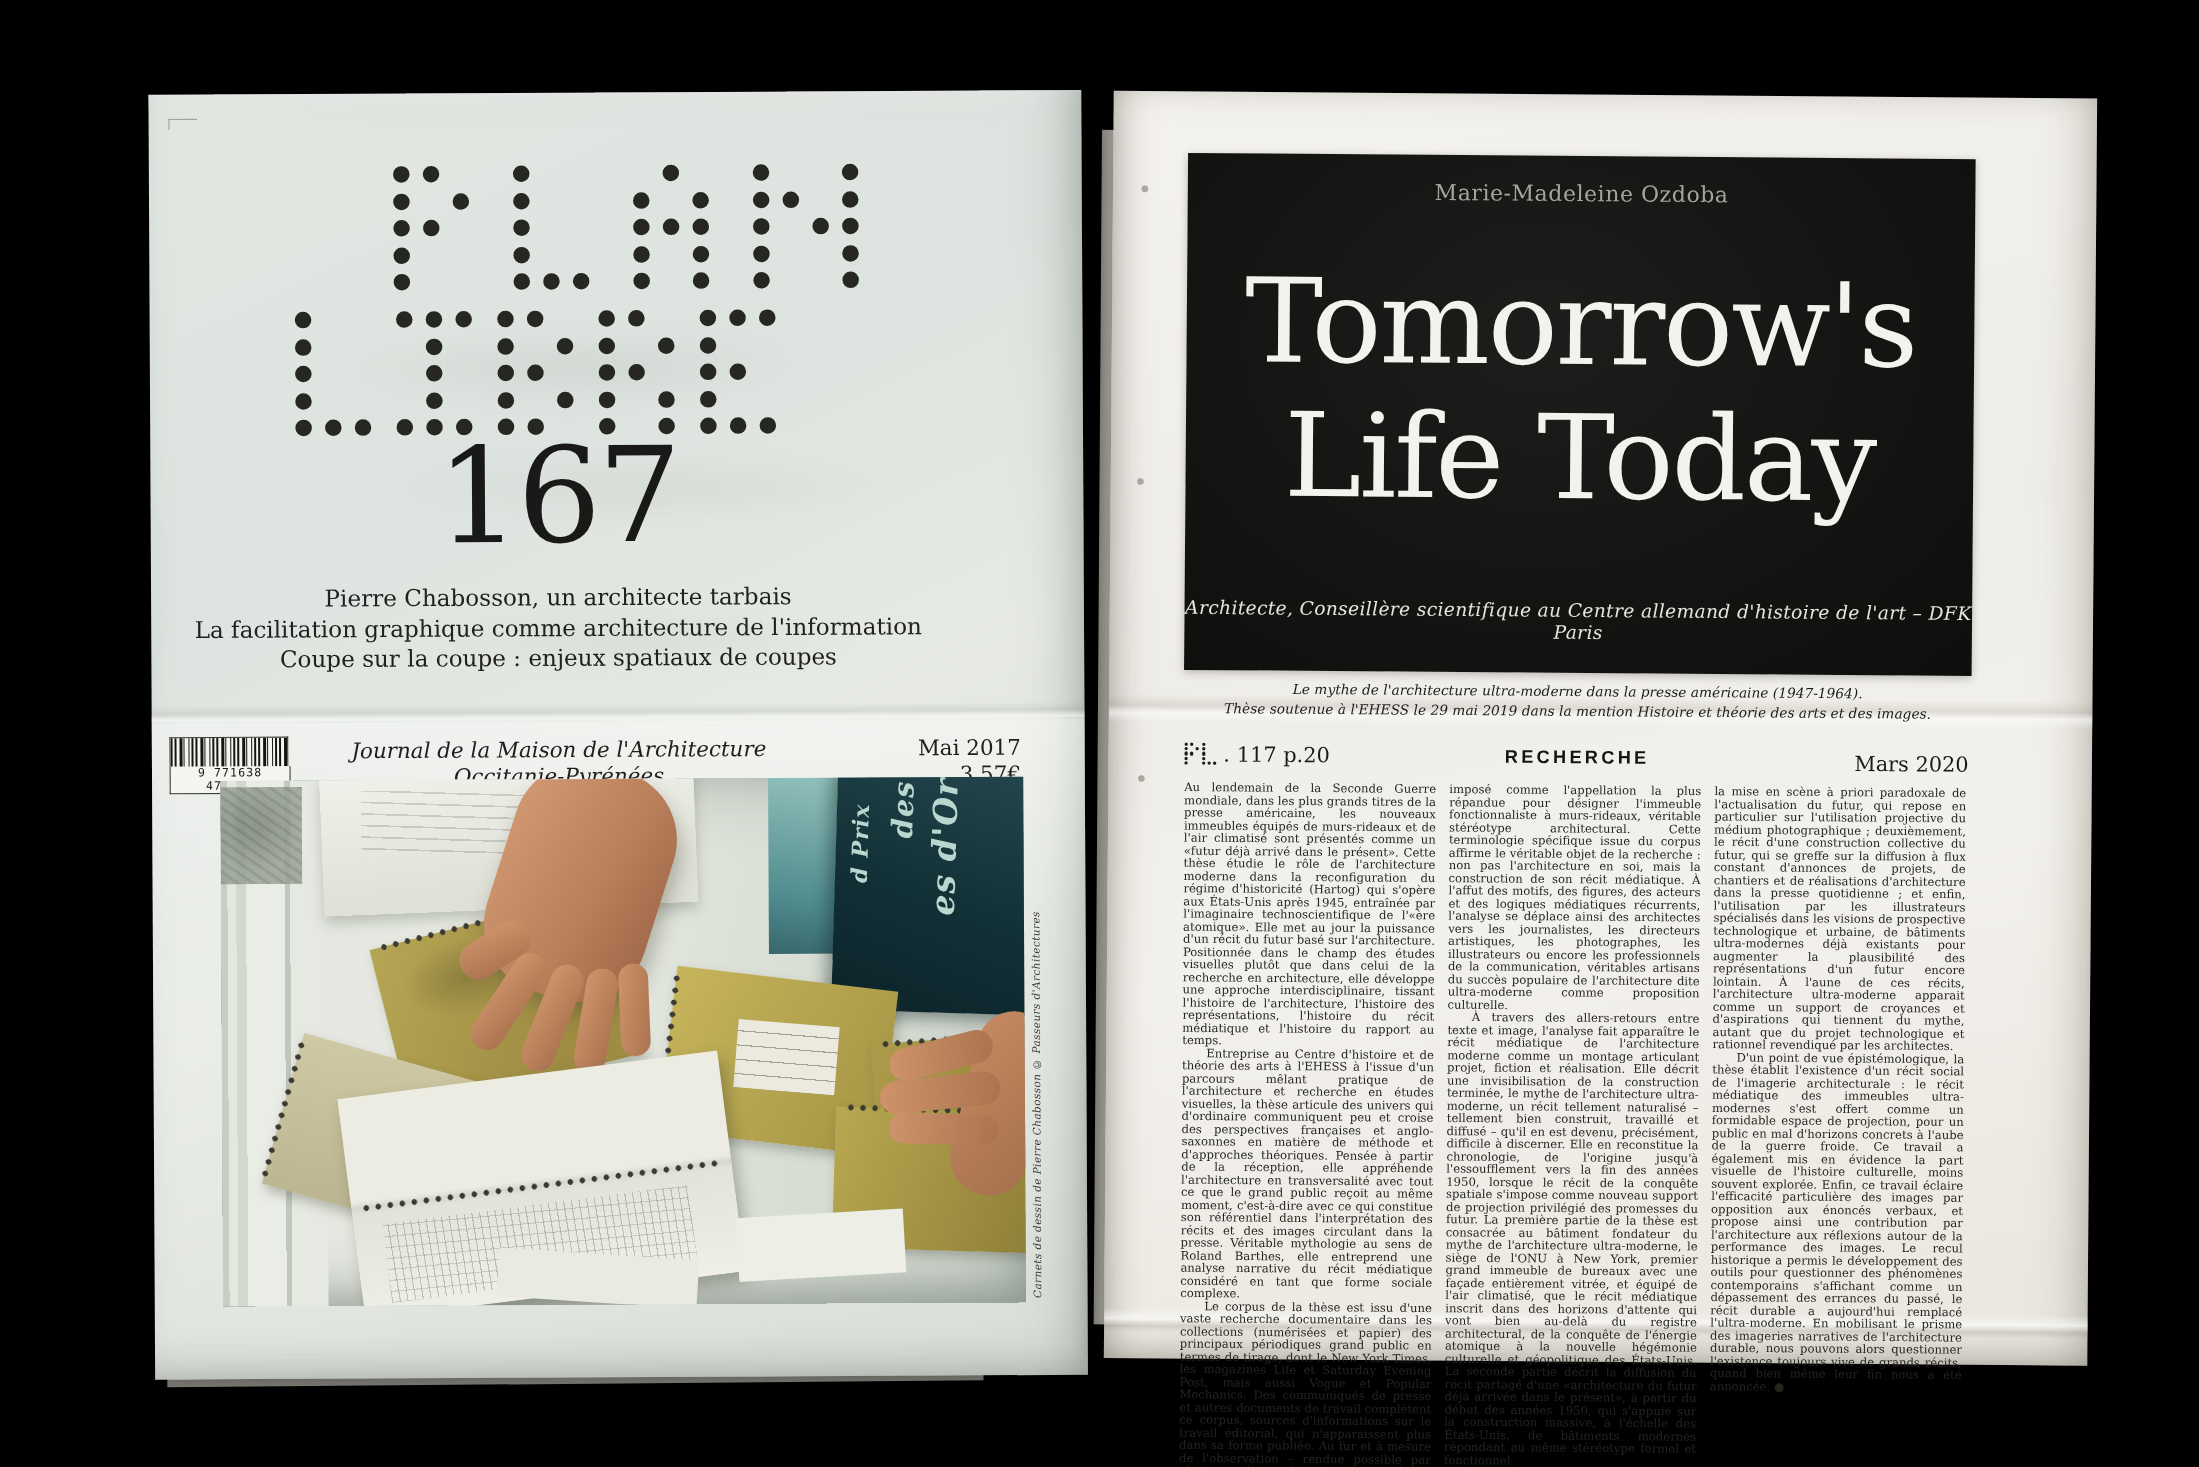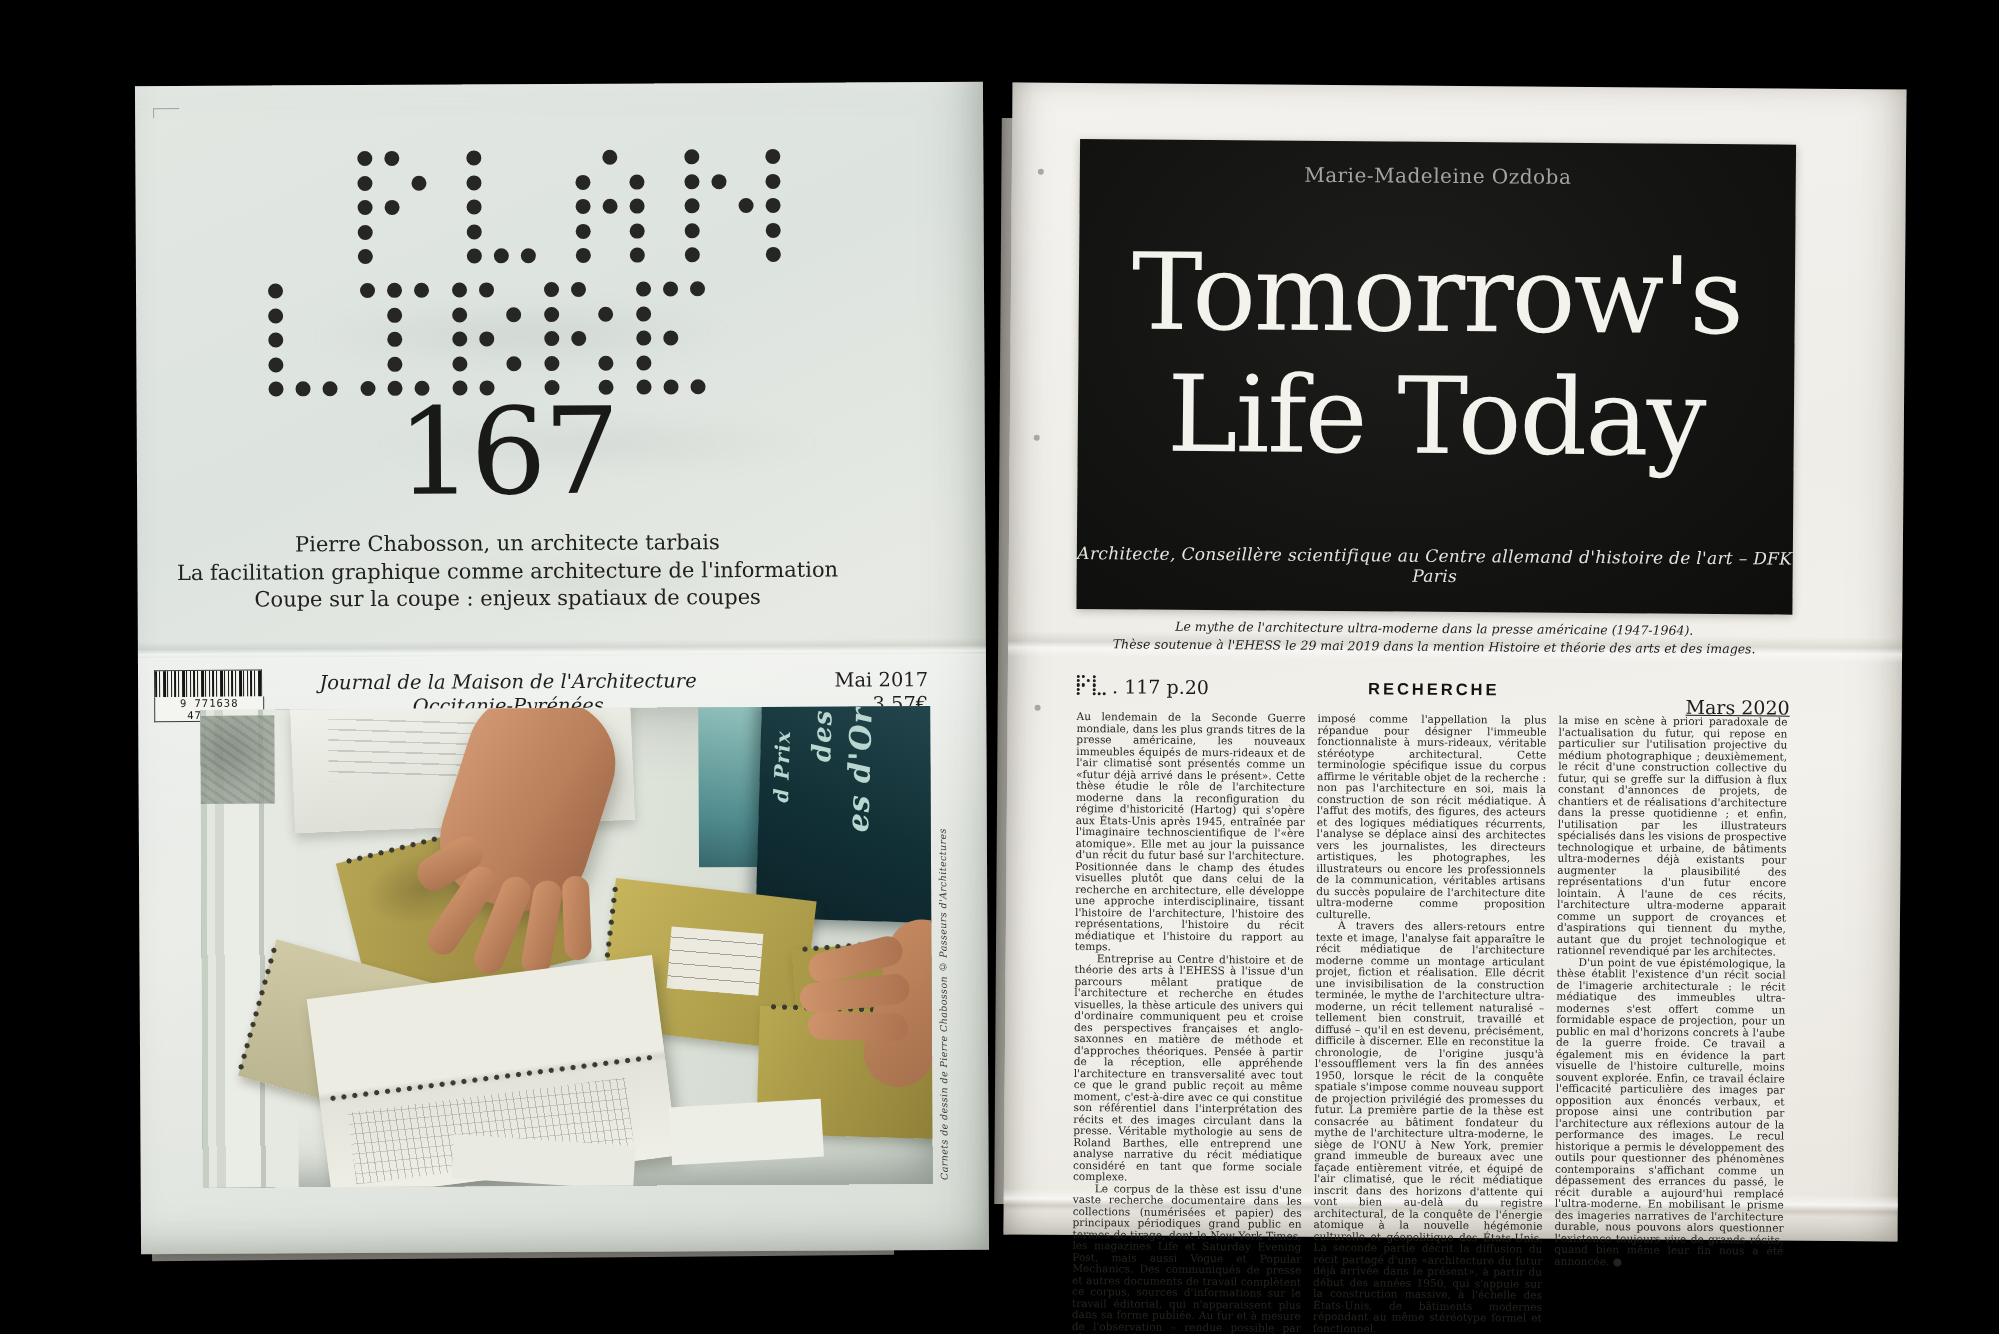--- a/index.html
+++ b/index.html
@@ -147,21 +147,21 @@
     font-style:italic;font-size:17px;color:#e6e4de;letter-spacing:.3px;}
 
   .thesis-lines{position:absolute;left:68px;top:534px;width:716px;text-align:center;
     font-style:italic;font-size:12.5px;line-height:18px;color:#1c1c1a;}
 
   .rp-header{position:absolute;left:0;top:592px;width:100%;height:26px;font-size:19px;color:#1b1b19;}
   .rp-ref{position:absolute;left:69px;top:0;display:flex;align-items:flex-end;gap:2px;}
   .ref-dots{display:inline-block;margin-right:1px;}
   .rp-section{position:absolute;left:68px;top:2px;width:716px;text-align:center;
     font-family:"Liberation Sans",sans-serif;font-weight:bold;font-size:16.5px;letter-spacing:3px;color:#141412;}
-  .rp-date{position:absolute;right:112px;top:16px;text-decoration:underline;}
+  .rp-date{position:absolute;right:112px;top:4px;}
 
   .col{position:absolute;top:628px;width:229px;font-size:10.6px;line-height:11.5px;
     text-align:justify;color:#24241f;hyphens:auto;}
   .col p{margin:0;}
   .col p.ind{text-indent:22px;}
   .c0{left:69px;} .c1{left:310px;} .c2{left:551px;}
 </style>
 </head>
 <body>
 

